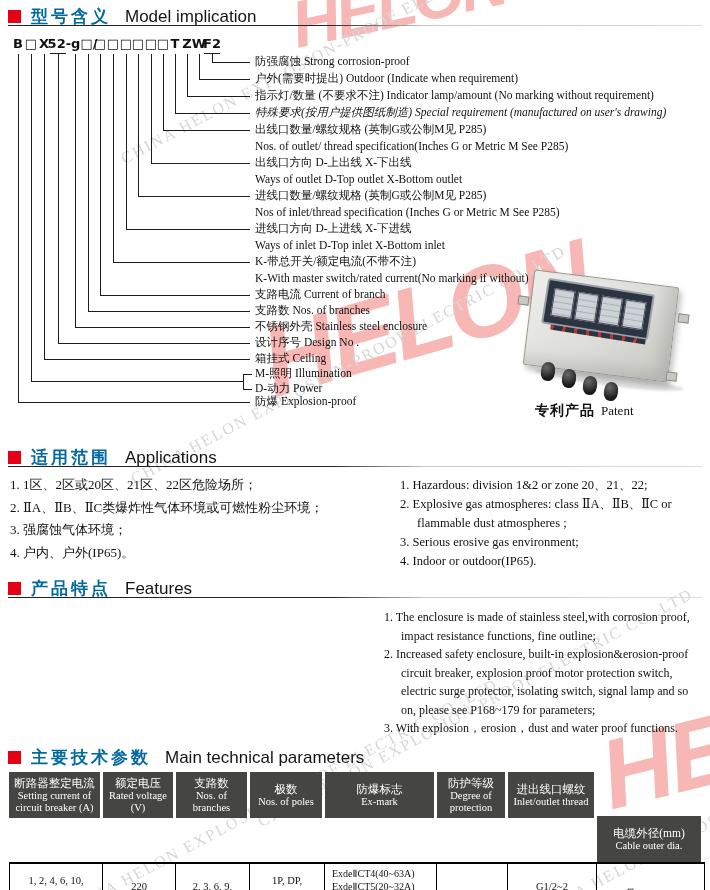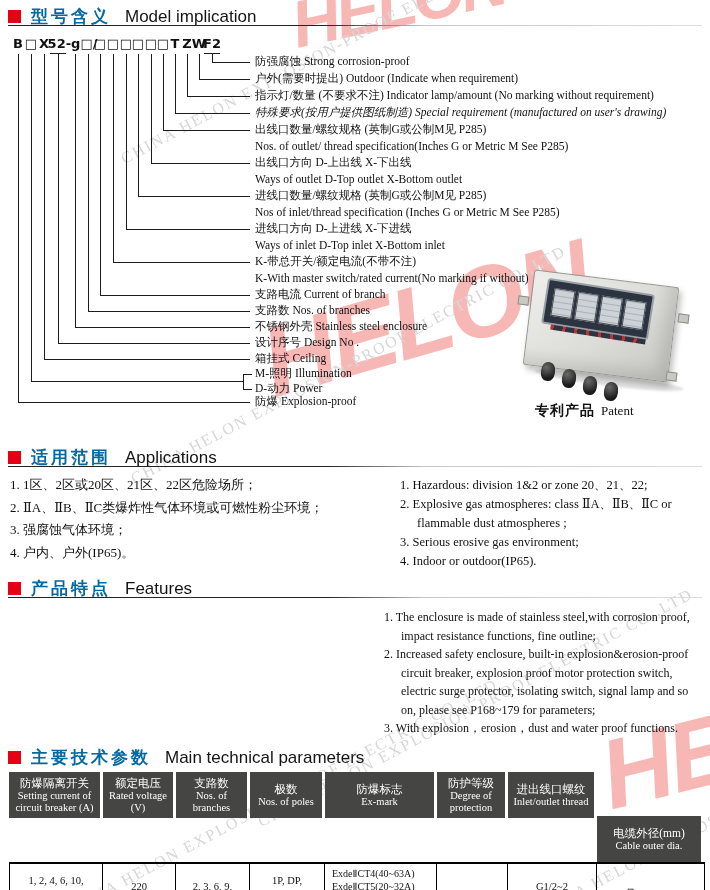--- a/index.html
+++ b/index.html
@@ -224,21 +224,21 @@
     </div>
 
   <div class="sec-title" style="top:746px;">
     <span class="sq"></span>
     <span class="t-cn">主要技术参数</span>
     <span class="t-en">Main technical parameters</span>
   </div>
   <div id="params-table">
     <div class="thead">
         <div class="th" style="width: 91px;">
-          <div class="cn">防爆隔离开关</div>
+          <div class="cn">断路器整定电流</div>
           <div class="en">Setting current of circuit breaker (A)</div>
         </div>
         <div class="th" style="width: 70px;">
           <div class="cn">额定电压</div>
           <div class="en">Rated voltage (V)</div>
         </div>
         <div class="th" style="width: 71px;">
           <div class="cn">支路数</div>
           <div class="en">Nos. of branches</div>
         </div>

